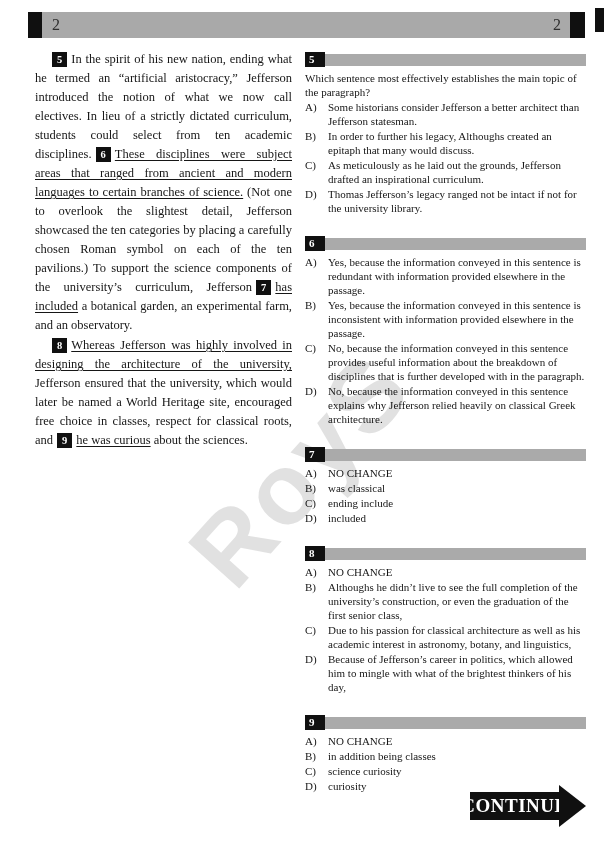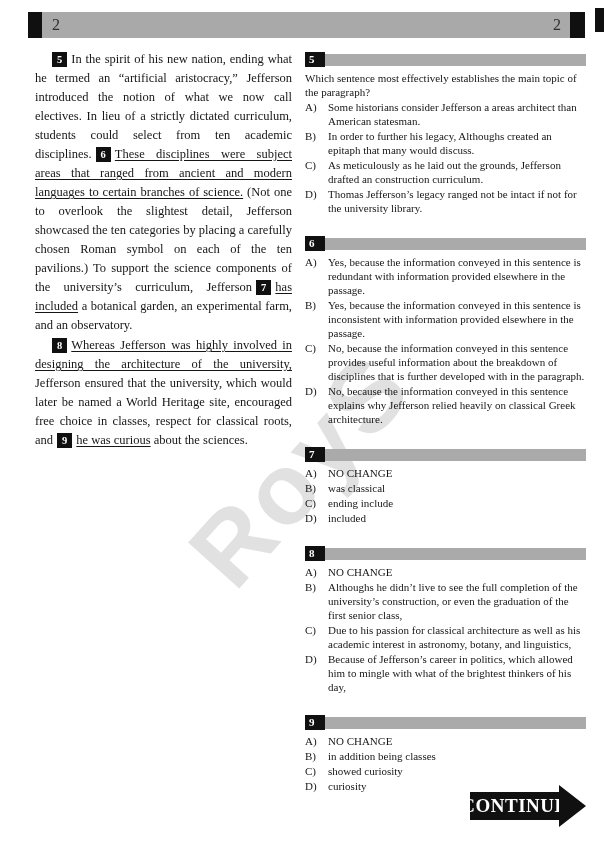--- a/index.html
+++ b/index.html
@@ -122,29 +122,29 @@
 
   <div class="questions">
       <div class="question">
         <div class="q-header">
           <span class="q-num">5</span>
           <div class="q-bar"></div>
         </div>
         <p class="q-stem">Which sentence most effectively establishes the main topic of the paragraph?</p>
         <div class="option">
           <span class="opt-letter">A)</span>
-          <span class="opt-text">Some historians consider Jefferson a areas architect than American statesman.</span>
+          <span class="opt-text">Some historians consider Jefferson a better architect than Jefferson statesman.</span>
         </div>
         <div class="option">
           <span class="opt-letter">B)</span>
           <span class="opt-text">In order to further his legacy, Althoughs created an epitaph that many would discuss.</span>
         </div>
         <div class="option">
           <span class="opt-letter">C)</span>
-          <span class="opt-text">As meticulously as he laid out the grounds, Jefferson drafted an construction curriculum.</span>
+          <span class="opt-text">As meticulously as he laid out the grounds, Jefferson drafted an inspirational curriculum.</span>
         </div>
         <div class="option">
           <span class="opt-letter">D)</span>
           <span class="opt-text">Thomas Jefferson’s legacy ranged not be intact if not for the university library.</span>
         </div>
       </div>
       <div class="question">
         <div class="q-header">
           <span class="q-num">6</span>
           <div class="q-bar"></div>
@@ -218,21 +218,21 @@
         <div class="option">
           <span class="opt-letter">A)</span>
           <span class="opt-text">NO CHANGE</span>
         </div>
         <div class="option">
           <span class="opt-letter">B)</span>
           <span class="opt-text">in addition being classes</span>
         </div>
         <div class="option">
           <span class="opt-letter">C)</span>
-          <span class="opt-text">showed curiosity</span>
+          <span class="opt-text">science curiosity</span>
         </div>
         <div class="option">
           <span class="opt-letter">D)</span>
           <span class="opt-text">curiosity</span>
         </div>
       </div>
     </div>
 
   <div class="continue-btn">CONTINUE</div>
   <div class="continue-arrow"></div>

